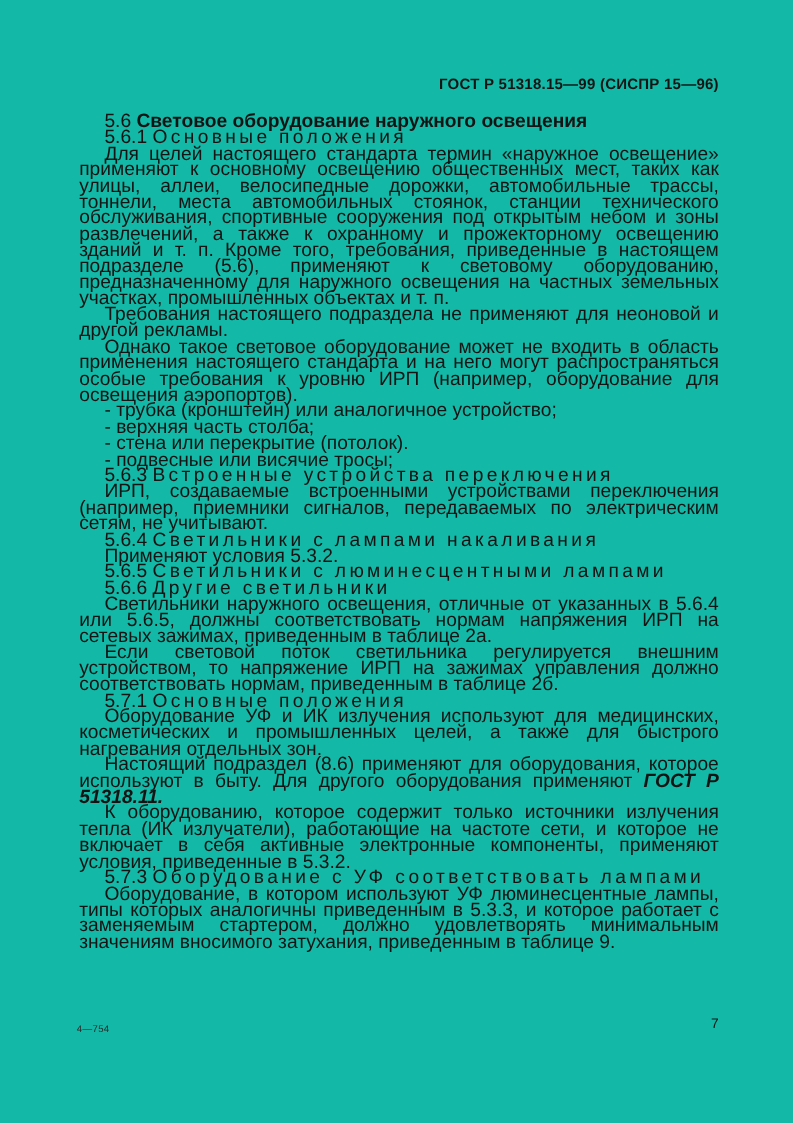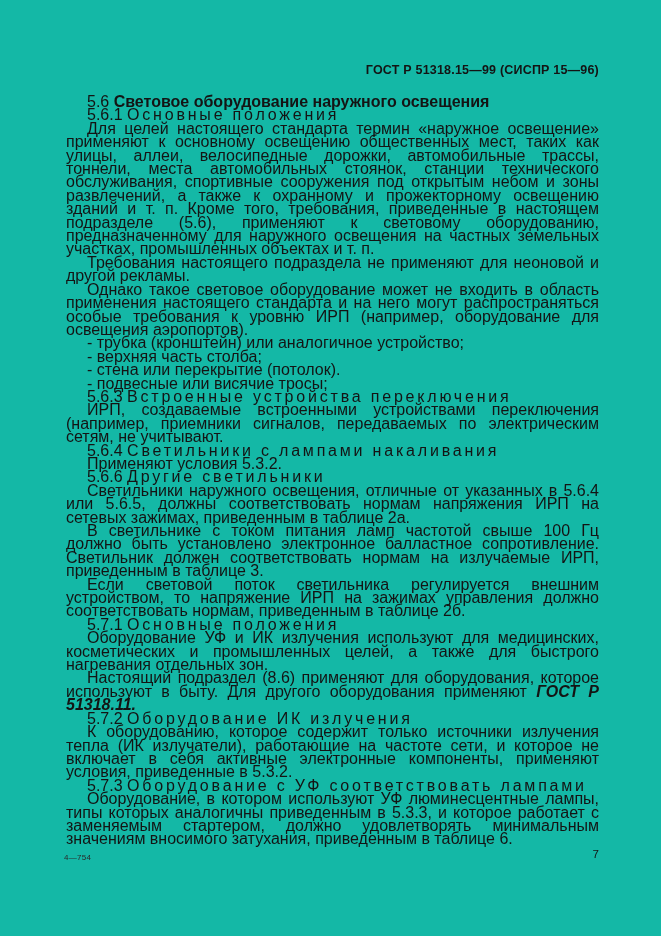--- a/index.html
+++ b/index.html
@@ -81,30 +81,29 @@
       <p class="block para"><span class="seg-normal">Требования настоящего подраздела не применяют для неоновой и другой рекламы.</span></p>
       <p class="block para"><span class="seg-normal">Однако такое световое оборудование может не входить в область применения настоящего стандарта и на него могут распространяться особые требования к уровню ИРП (например, оборудование для освещения аэропортов).</span></p>
       <p class="block list"><span class="seg-normal">- трубка (кронштейн) или аналогичное устройство;</span></p>
       <p class="block list"><span class="seg-normal">- верхняя часть столба;</span></p>
       <p class="block list"><span class="seg-normal">- стена или перекрытие (потолок).</span></p>
       <p class="block list"><span class="seg-normal">- подвесные или висячие тросы;</span></p>
       <p class="block heading-spaced"><span class="seg-normal">5.6.3 </span><span class="seg-spaced">Встроенные устройства переключения</span></p>
       <p class="block para"><span class="seg-normal">ИРП, создаваемые встроенными устройствами переключения (например, приемники сигналов, передаваемых по электрическим сетям, не учитывают.</span></p>
       <p class="block heading-spaced"><span class="seg-normal">5.6.4 </span><span class="seg-spaced">Светильники с лампами накаливания</span></p>
       <p class="block para"><span class="seg-normal">Применяют условия 5.3.2.</span></p>
+      <p class="block heading-spaced"><span class="seg-normal">5.6.5 </span><span class="seg-spaced">Светильники с люминесцентными лампами</span></p>
       <p class="block heading-spaced"><span class="seg-normal">5.6.6 </span><span class="seg-spaced">Другие светильники</span></p>
       <p class="block para"><span class="seg-normal">Светильники наружного освещения, отличные от указанных в 5.6.4 или 5.6.5, должны соответствовать нормам напряжения ИРП на сетевых зажимах, приведенным в таблице 2а.</span></p>
-      <p class="block para"><span class="seg-normal">В светильнике с током питания ламп частотой свыше 100 Гц должно быть установлено электронное балластное сопротивление. Светильник должен соответствовать нормам на излучаемые ИРП, приведенным в таблице 3.</span></p>
       <p class="block para"><span class="seg-normal">Если световой поток светильника регулируется внешним устройством, то напряжение ИРП на зажимах управления должно соответствовать нормам, приведенным в таблице 2б.</span></p>
       <p class="block heading-spaced"><span class="seg-normal">5.7.1 </span><span class="seg-spaced">Основные положения</span></p>
       <p class="block para"><span class="seg-normal">Оборудование УФ и ИК излучения используют для медицинских, косметических и промышленных целей, а также для быстрого нагревания отдельных зон.</span></p>
       <p class="block para"><span class="seg-normal">Настоящий подраздел (8.6) применяют для оборудования, которое используют в быту. Для другого оборудования применяют </span><span class="seg-italic">ГОСТ Р 51318.11.</span></p>
-      <p class="block heading-spaced"><span class="seg-normal">5.7.2 </span><span class="seg-spaced">Оборудование ИК излучения</span></p>
       <p class="block para"><span class="seg-normal">К оборудованию, которое содержит только источники излучения тепла (ИК излучатели), работающие на частоте сети, и которое не включает в себя активные электронные компоненты, применяют условия, приведенные в 5.3.2.</span></p>
       <p class="block heading-spaced"><span class="seg-normal">5.7.3 </span><span class="seg-spaced">Оборудование с УФ соответствовать лампами</span></p>
-      <p class="block para"><span class="seg-normal">Оборудование, в котором используют УФ люминесцентные лампы, типы которых аналогичны приведенным в 5.3.3, и которое работает с заменяемым стартером, должно удовлетворять минимальным значениям вносимого затухания, приведенным в таблице 6.</span></p>
+      <p class="block para"><span class="seg-normal">Оборудование, в котором используют УФ люминесцентные лампы, типы которых аналогичны приведенным в 5.3.3, и которое работает с заменяемым стартером, должно удовлетворять минимальным значениям вносимого затухания, приведенным в таблице 9.</span></p>
     </div>
 
   <div class="footer-sig">4—754</div>
 
   <div class="footer-page">7</div>
 
 </div>
 
 </body></html>

